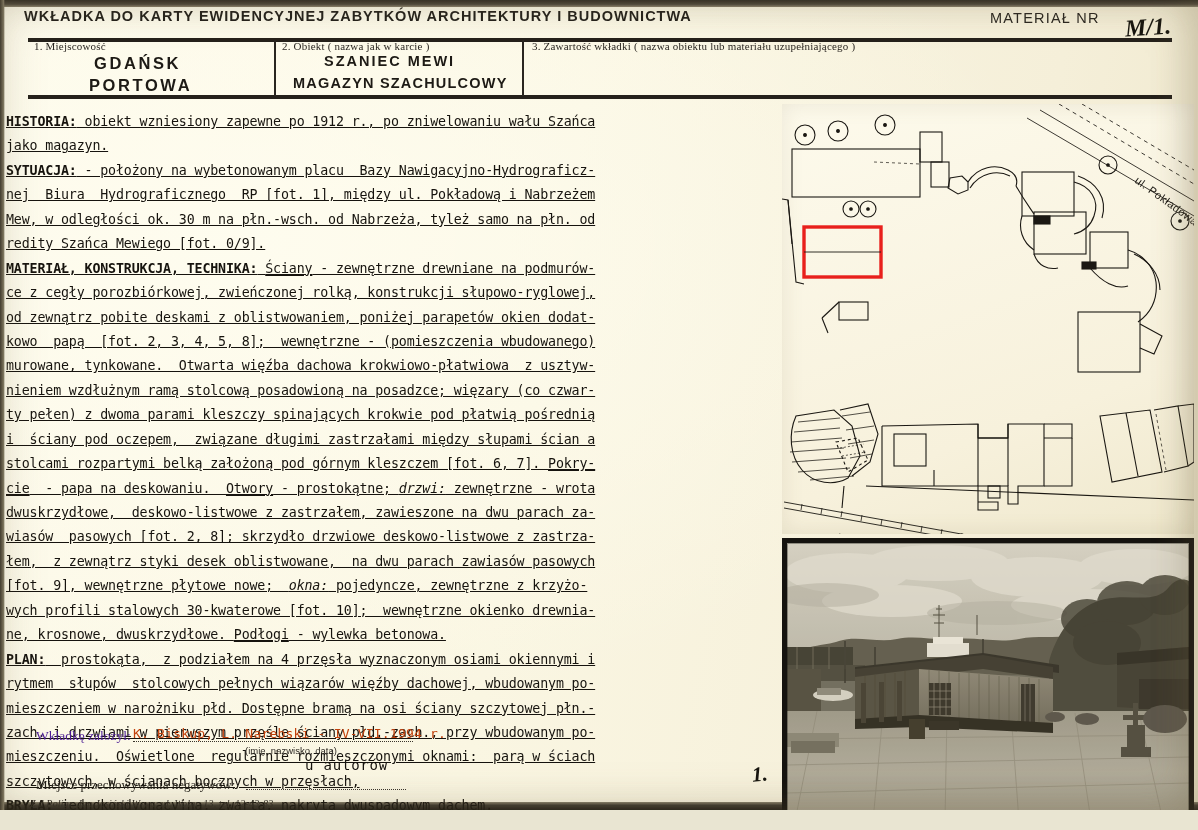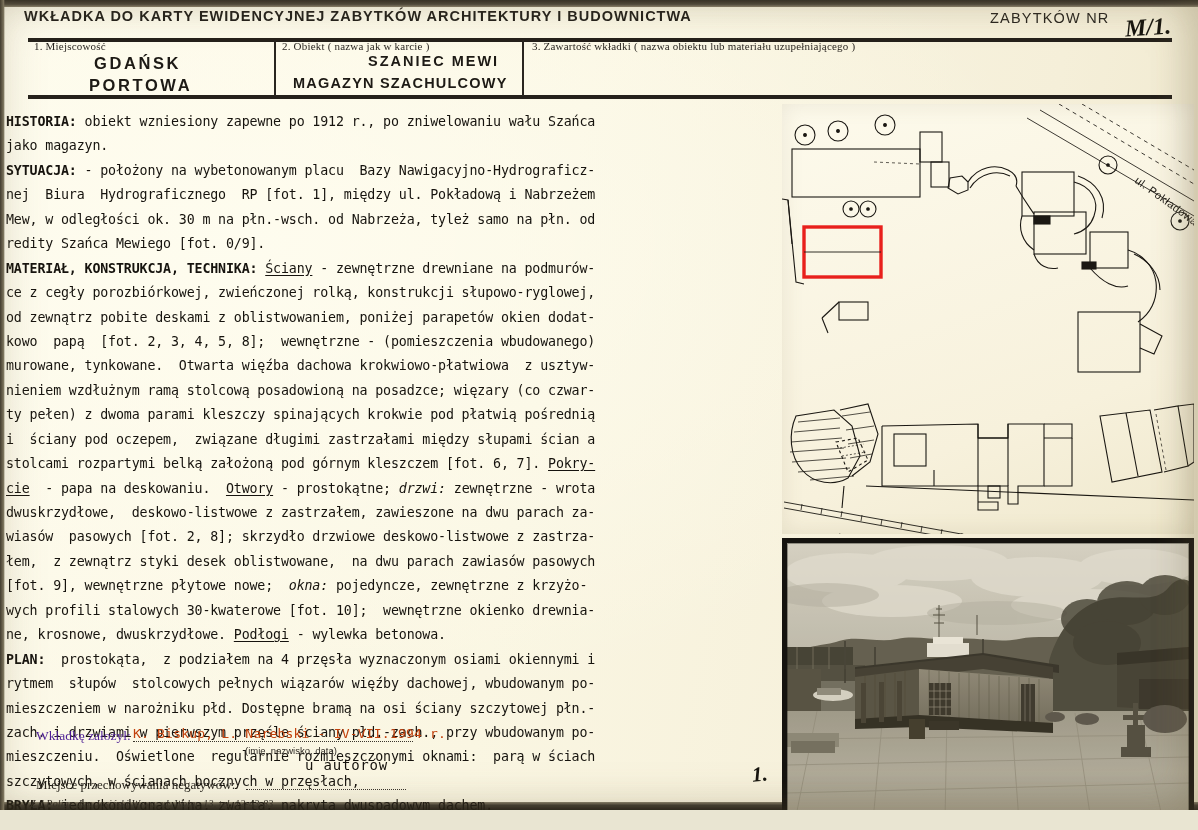--- a/index.html
+++ b/index.html
@@ -78,36 +78,36 @@
     letter-spacing:0.2px;
   }
   .cell-val{
     font-family:"Liberation Sans", sans-serif;
     font-weight:bold;color:#1d1a15;white-space:nowrap;
   }
   #c1{left:6px;width:238px;}
   #c1 .v1{position:absolute;left:60px;top:14px;font-size:16.5px;letter-spacing:2.6px;}
   #c1 .v2{position:absolute;left:55px;top:36px;font-size:16.5px;letter-spacing:2.6px;}
   #c2{left:254px;width:236px;}
-  #c2 .v1{position:absolute;left:42px;top:13px;font-size:14.5px;letter-spacing:2.0px;margin-left:44px;}
+  #c2 .v1{position:absolute;left:42px;top:13px;font-size:14.5px;letter-spacing:2.0px;}
   #c2 .v2{position:absolute;left:11px;top:35px;font-size:14.5px;letter-spacing:1.2px;text-align:center;}
   #c3{left:504px;width:636px;}
   #c3 .v1{position:absolute;left:54px;top:28px;font-size:15px;letter-spacing:1.1px;}
 
   
   .body-text{
     position:absolute;left:6px;top:110px;width:784px;
     font-family:"DejaVu Sans Mono", monospace;
     font-size:13.3px;
     line-height:24.45px;
     color:#16130e;
     letter-spacing:-0.15px;
     white-space:pre;
   }
-  .body-text .ln{display:block;height:24.45px;}
+  .body-text .ln{display:block;height:24.45px;text-decoration:underline;}
   .body-text b{font-weight:bold;}
   .body-text u{text-decoration:underline;text-underline-offset:2px;}
   .body-text i{font-style:italic;margin-top:13px;}
 
   
   .ft-line1{
     position:absolute;left:36px;top:728px;
     font-family:"Liberation Serif", serif;
     font-size:13.5px;color:#4c1d95;white-space:nowrap;
   }
@@ -174,21 +174,21 @@
 
 <div id="page">
 
   <div id="paper-tone"></div>
 
   <div class="top-strip"></div>
   <div class="bottom-strip"></div>
   <div class="left-strip"></div>
 
   <div class="hdr-title">WKŁADKA DO KARTY EWIDENCYJNEJ ZABYTKÓW ARCHITEKTURY I BUDOWNICTWA</div>
-  <div class="hdr-annex">ZABYTKÓW NR</div>
+  <div class="hdr-annex">MATERIAŁ NR</div>
   <div class="hdr-annex-hand">M/1.</div>
 
   <div class="tbl">
     <div class="tbl-rule-top"></div>
     <div class="tbl-rule-bot"></div>
     <div class="tbl-v1"></div>
     <div class="tbl-v2"></div>
 
     <div class="cell" id="c1">
       <div class="cell-lbl">1. Miejscowość</div>

